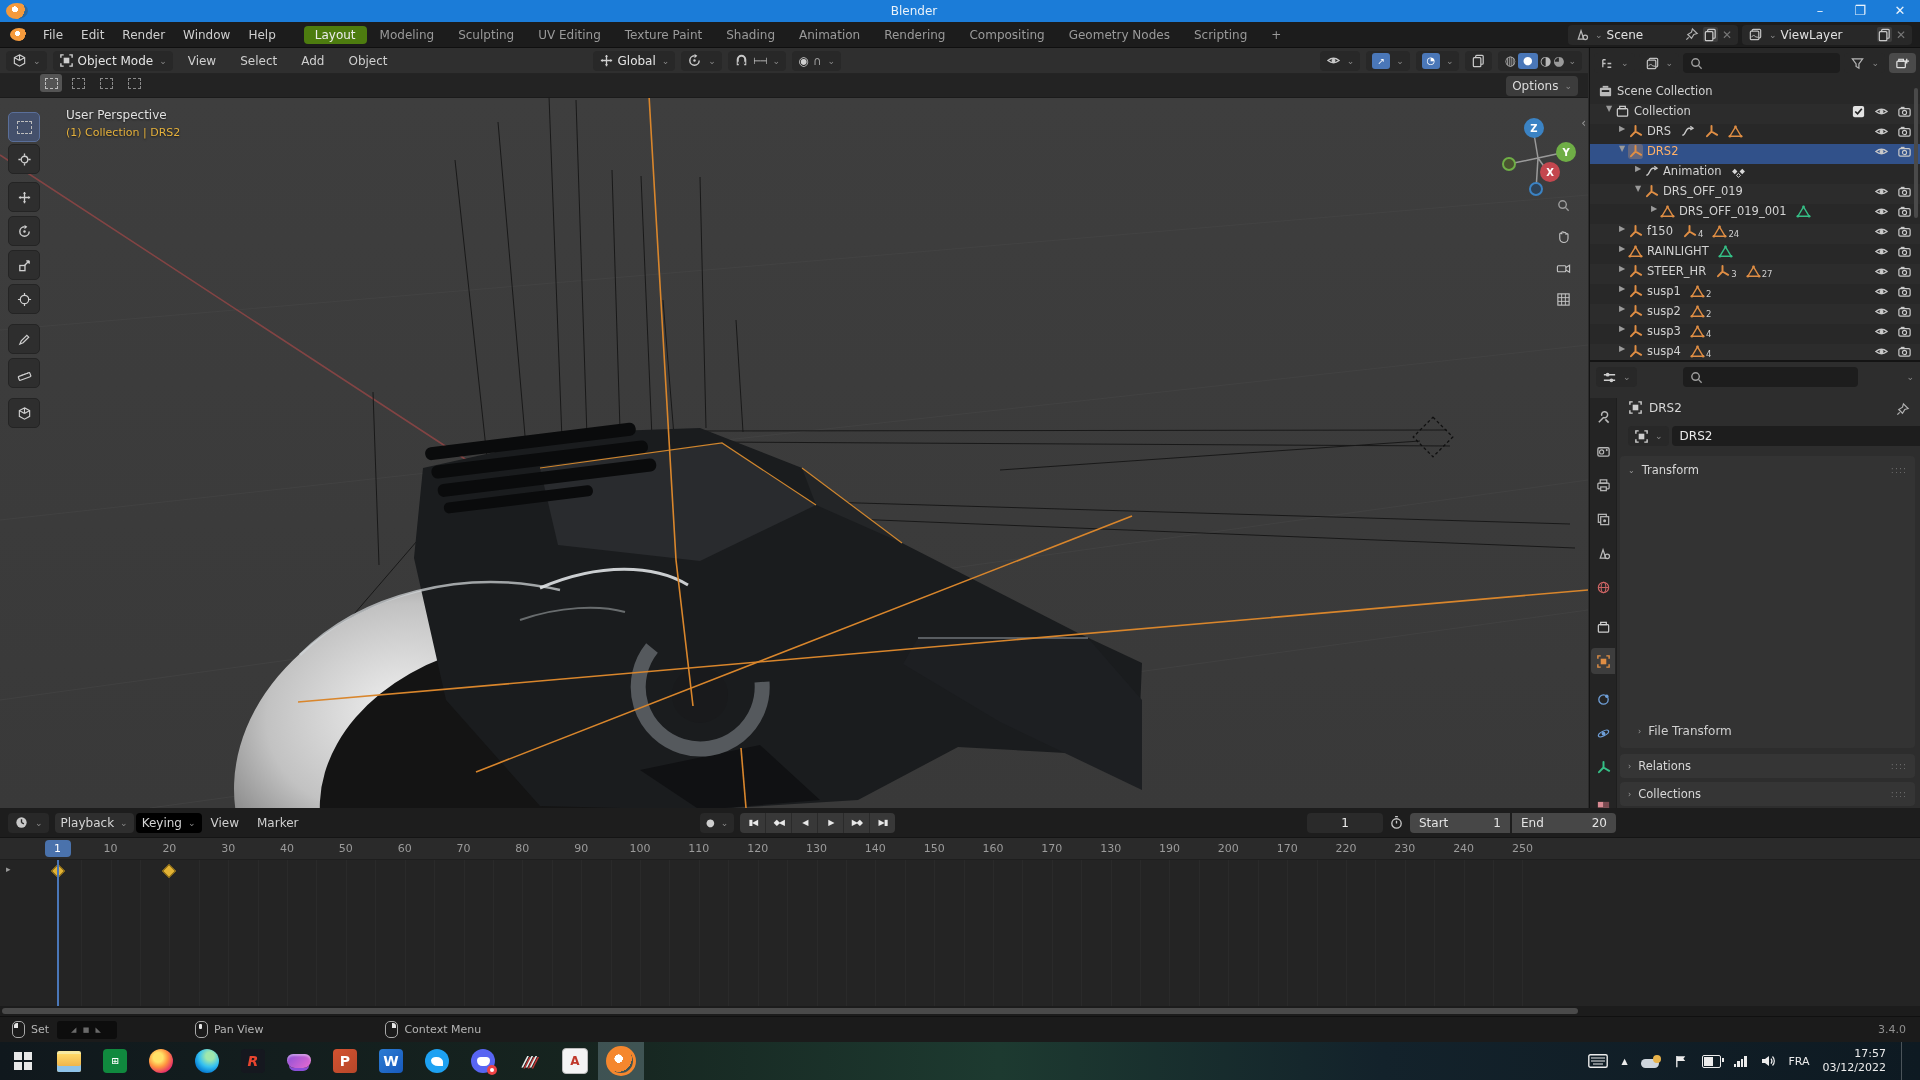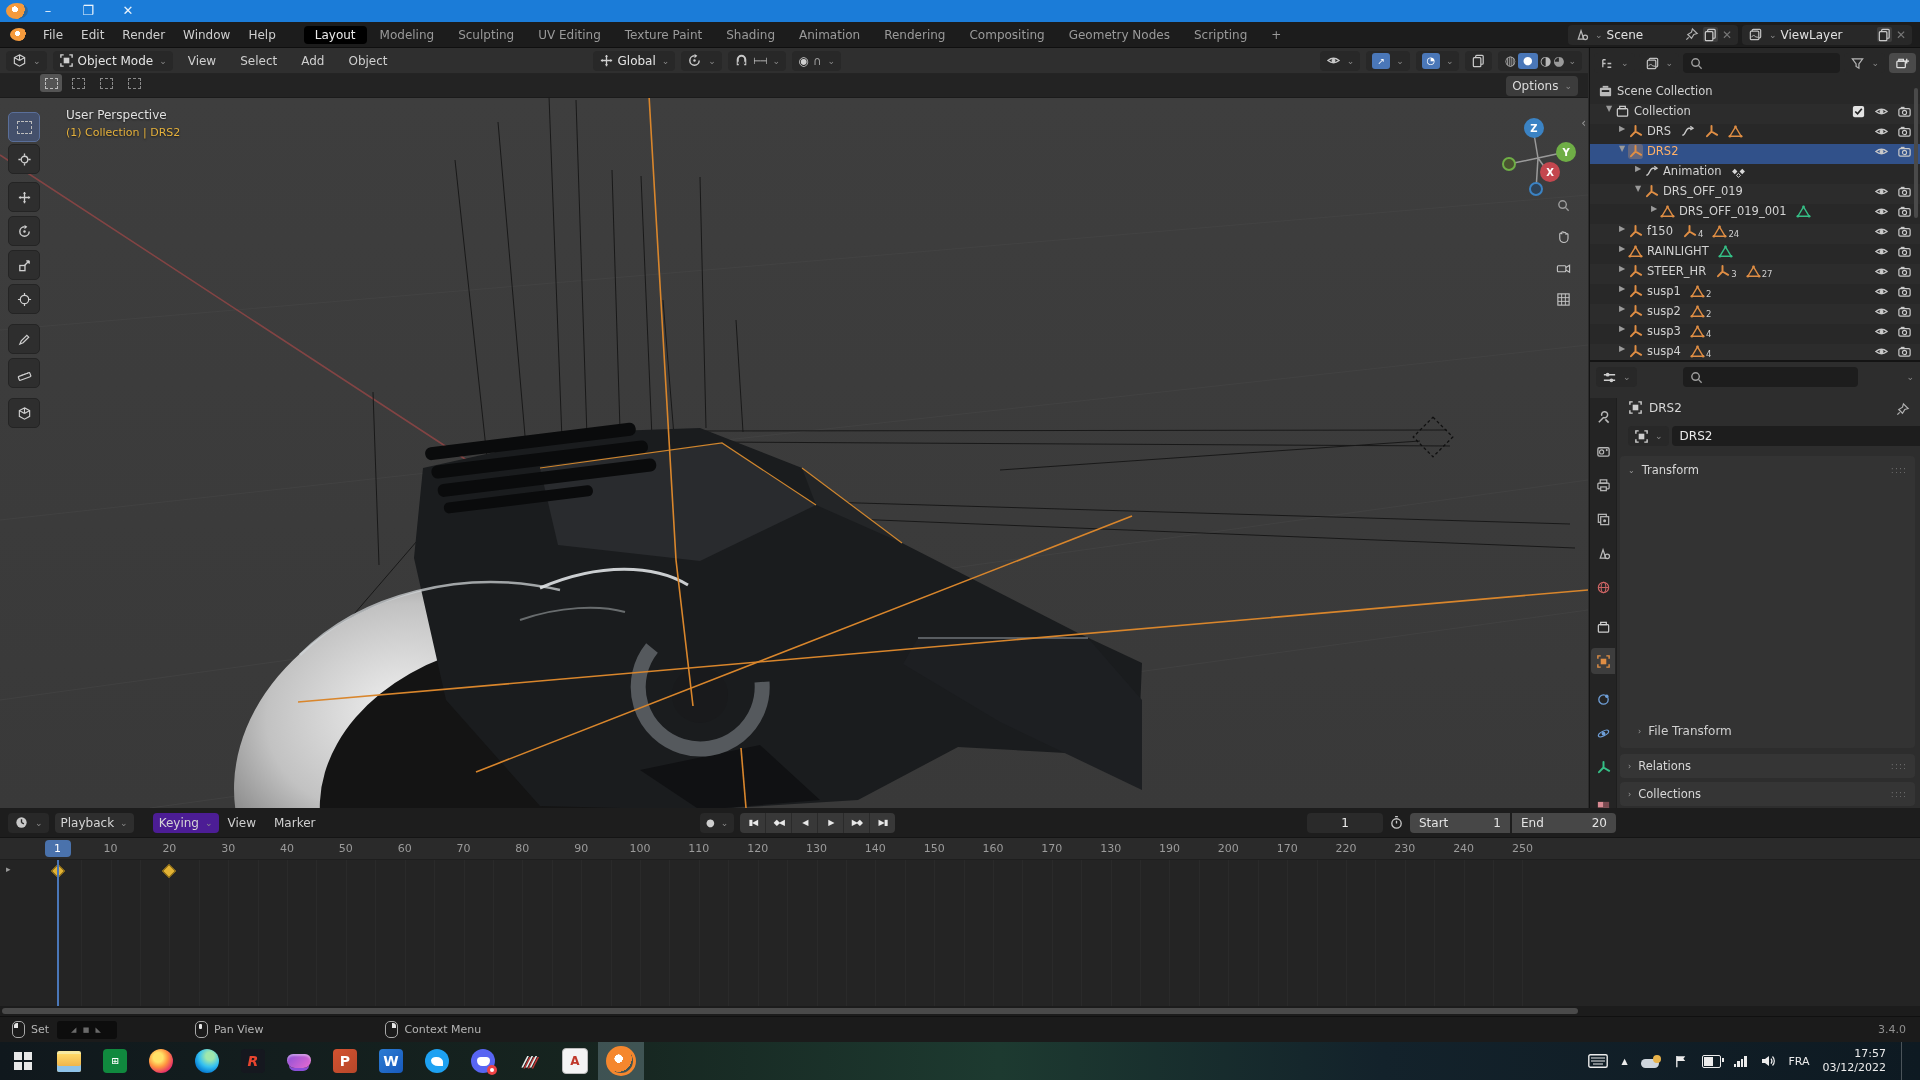--- a/index.html
+++ b/index.html
@@ -11,21 +11,21 @@
   .ic{width:15px;height:15px;flex:none;}
   .pill{background:#282828;border-radius:4px;display:flex;align-items:center;gap:4px;padding:0 6px;height:20px;}
   .cvr{color:#8a8a8a;font-size:9px;margin-left:2px;}
   
   #titlebar{left:0;top:0;width:1920px;height:22px;background:#1b7cd8;display:flex;align-items:center;}
   .wbtn{width:40px;text-align:center;color:#eaf3fb;font-size:13px;line-height:22px;}
   
   #menubar{left:0;top:22px;width:1920px;height:26px;background:#1c1c1c;display:flex;align-items:center;border-bottom:1px solid #0f0f0f;box-sizing:border-box;}
   .menu-item{padding:0 9px;color:#cfcfcf;}
   .wtab{padding:2px 11px;color:#9a9a9a;border-radius:4px;margin:0 1px;}
-  .wtab.active{background:#000000;color:#ececec;}
+  .wtab.active{background:#4d7c0f;color:#ececec;}
   
   #vp-header{left:0;top:48px;width:1588px;height:26px;background:#2f2f2f;display:flex;align-items:center;gap:6px;padding-left:6px;box-sizing:border-box;border-bottom:1px solid #242424;}
   #tool-strip{left:0;top:74px;width:1588px;height:24px;background:#232323;border-bottom:1px solid #1b1b1b;box-sizing:border-box;}
   .selbox{width:22px;height:18px;border-radius:3px;display:inline-flex;align-items:center;justify-content:center;margin-left:2px;}
   .dashsq{width:11px;height:9px;border:1px dashed #bdbdbd;}
   
   #viewport{left:0;top:98px;width:1588px;height:710px;background:#3c3c3c;overflow:hidden;}
   .ovl1{color:#e0e0e0;font-size:12px;text-shadow:0 1px 2px rgba(0,0,0,.6);}
   .ovl2{color:#e5b13c;font-size:11px;text-shadow:0 1px 2px rgba(0,0,0,.6);}
   
@@ -274,20 +274,21 @@
         <path d="M3 2 V14" stroke="#ececec" stroke-width="1.4"></path>
         <path d="M3 2.5 H12 L10 5 L12 7.5 H3 Z" fill="#ececec"></path>
       </symbol>
   </defs>
 </svg>
 
 <div id="screen">
 
   <div id="titlebar" class="px">
     <div style="width:22px;height:16px;margin-left:6px;border-radius:50%;background:radial-gradient(circle at 40% 40%,#fff 0 18%,#f59a3c 19% 60%,#2a679f 61%);"></div>
+    <div style="flex:1;text-align:center;color:#e9f2fa;font-size:12px;">Blender</div>
     <div class="wbtn">–</div>
     <div class="wbtn">❐</div>
     <div class="wbtn">✕</div>
   </div>
 
   <div id="menubar" class="px">
     <div style="width:18px;height:13px;margin:0 6px 0 10px;border-radius:50%;background:radial-gradient(circle at 42% 42%,#fff 0 20%,#f59a3c 21% 62%,#1c1c1c 63%);"></div>
     <span class="menu-item">File</span>
     <span class="menu-item">Edit</span>
     <span class="menu-item">Render</span>
@@ -1061,21 +1062,21 @@
       <div class="pill" style="margin-left:8px">
           <svg class="ic">
             <use href="#i-clockdrop"></use>
           </svg>
           <span class="cvr">⌄</span>
         </div>
       <div class="pill" style="margin-left:6px;background:#2e2e2e">
           <span style="color:#d5d5d5">Playback</span>
           <span class="cvr">⌄</span>
         </div>
-      <div class="pill" style="margin-left:19px;background:#4c1d95">
+      <div class="pill" style="margin-left:2px;background:#000000">
           <span style="color:#d5d5d5">Keying</span>
           <span class="cvr">⌄</span>
         </div>
       <span class="menu-item">View</span>
       <span class="menu-item">Marker</span>
       <div class="row" style="position:absolute;left:700px;gap:6px">
         <div class="pill">
             <span style="color:#cfcfcf;font-size:10px">●</span>
             <span class="cvr">⌄</span>
           </div>

